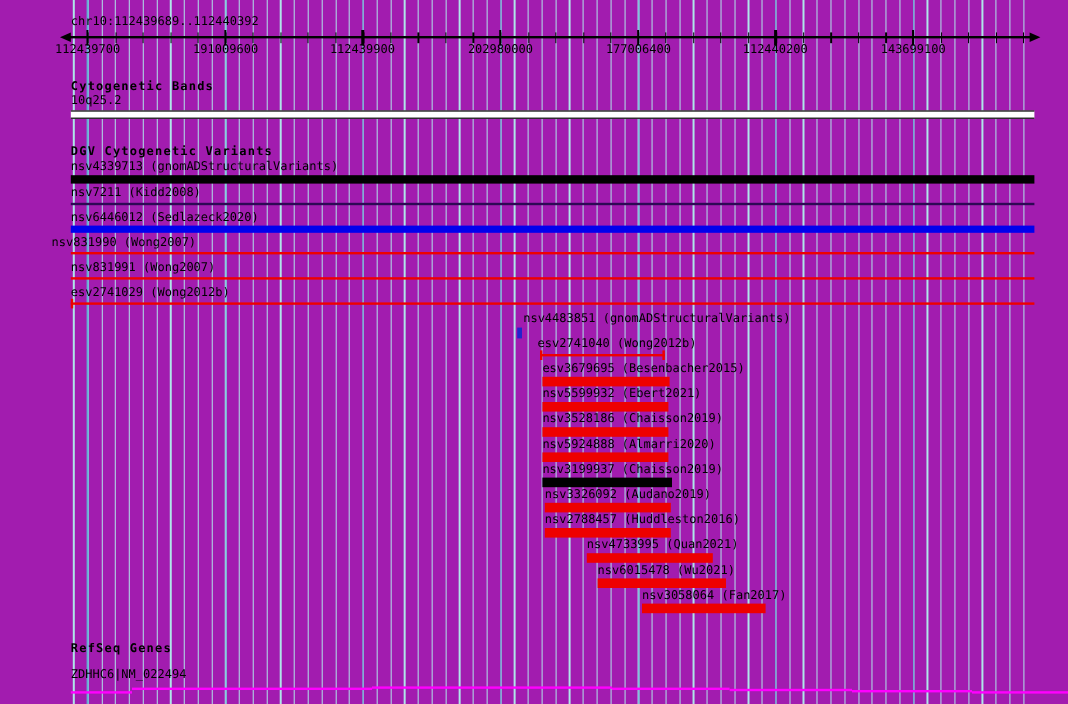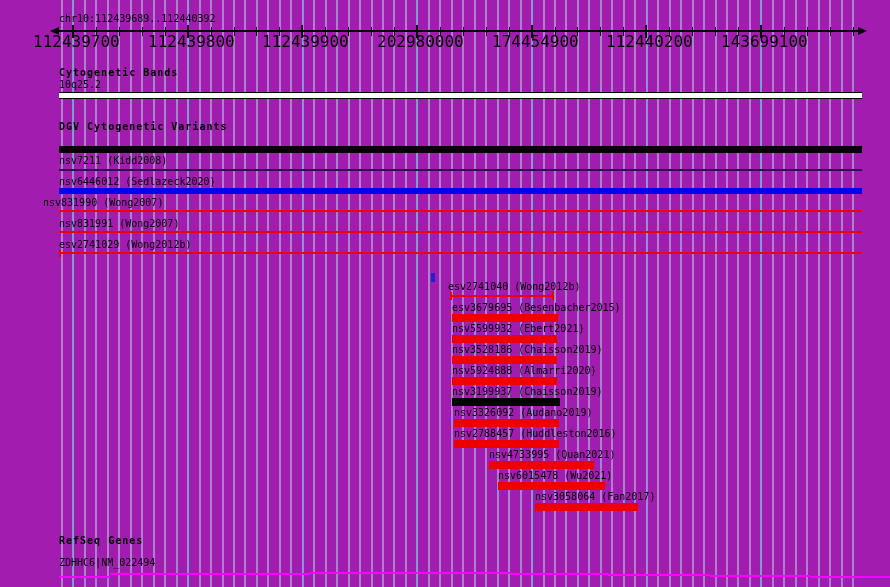--- a/index.html
+++ b/index.html
@@ -25,22 +25,22 @@
   .c-blue2{background:#2222CC;}
   .c-magenta{background:#FF00FF;}
   
   #axis-line{position:absolute;left:56px;top:30px;width:806px;height:2px;background:#000;}
   #axis-minor-ticks{position:absolute;left:59px;top:27px;width:797px;height:9px;
     background-image:repeating-linear-gradient(90deg,#000 0 1px,transparent 1px 22.93px);
     background-position:14px 0;}
   #axis-major-ticks{position:absolute;left:59px;top:25px;width:733px;height:13px;
     background-image:repeating-linear-gradient(90deg,#000 0 2px,transparent 2px 114.65px);
     background-position:13px 0;}
-  .tick-label{position:absolute;top:36px;width:80px;margin-left:-40px;text-align:left;
-    font-size:16px;height:11px;line-height:11px;}
+  .tick-label{position:absolute;top:36px;width:80px;margin-left:-40px;text-align:center;
+    font-size:10px;height:11px;line-height:11px;}
   .arrow-left{position:absolute;left:50px;top:27px;width:0;height:0;
     border-top:4px solid transparent;border-bottom:4px solid transparent;border-right:9px solid #000;}
   .arrow-right{position:absolute;left:858px;top:27px;width:0;height:0;
     border-top:4px solid transparent;border-bottom:4px solid transparent;border-left:9px solid #000;}
   
   #cyto-band{position:absolute;left:59px;top:92px;width:803px;height:5px;background:#fff;
     border-top:1px solid #000;border-bottom:1px solid #000;}
   .cap{position:absolute;width:2px;height:8px;background:#EE0000;}
 </style>
 </head>
@@ -49,51 +49,53 @@
 <div id="canvas">
   <div id="grid"></div>
 
   <div class="lbl" style="left:59px;top:13px">chr10:112439689..112440392</div>
   <div id="axis-minor-ticks"></div>
   <div id="axis-major-ticks"></div>
   <div id="axis-line"></div>
   <div class="arrow-left"></div>
   <div class="arrow-right"></div>
   <span class="tick-label" style="left:73px">112439700</span>
-  <span class="tick-label" style="left:188px">112439800</span>
+  <span class="tick-label" style="left:188px">191009600</span>
   <span class="tick-label" style="left:302px">112439900</span>
   <span class="tick-label" style="left:417px">202980000</span>
-  <span class="tick-label" style="left:532px">174454900</span>
+  <span class="tick-label" style="left:532px">177006400</span>
   <span class="tick-label" style="left:646px">112440200</span>
   <span class="tick-label" style="left:761px">143699100</span>
 
   <div class="hdr" style="left:59px;top:67px">Cytogenetic Bands</div>
   <div class="lbl" style="left:59px;top:79px">10q25.2</div>
   <div id="cyto-band"></div>
 
   <div class="hdr" style="left:59px;top:121px">DGV Cytogenetic Variants</div>
 
+  <div class="lbl" style="left:59px;top:134px">nsv4339713 (gnomADStructuralVariants)</div>
   <div class="bar c-black" style="left:59px;top:146px;width:803px;height:7px"></div>
 
   <div class="lbl" style="left:59px;top:155px">nsv7211 (Kidd2008)</div>
   <div class="bar c-purple" style="left:59px;top:169px;width:803px;height:2px"></div>
 
   <div class="lbl" style="left:59px;top:176px">nsv6446012 (Sedlazeck2020)</div>
   <div class="bar c-blue" style="left:59px;top:188px;width:803px;height:6px"></div>
 
   <div class="lbl" style="left:43px;top:197px">nsv831990 (Wong2007)</div>
   <div class="bar c-red" style="left:59px;top:210px;width:803px;height:2px"></div>
 
   <div class="lbl" style="left:59px;top:218px">nsv831991 (Wong2007)</div>
   <div class="bar c-red" style="left:59px;top:231px;width:803px;height:2px"></div>
 
   <div class="lbl" style="left:59px;top:239px">esv2741029 (Wong2012b)</div>
   <div class="cap" style="left:59px;top:249px"></div>
   <div class="bar c-red" style="left:59px;top:252px;width:803px;height:2px"></div>
 
+  <div class="lbl" style="left:436px;top:260px">nsv4483851 (gnomADStructuralVariants)</div>
   <div class="bar c-blue2" style="left:431px;top:273px;width:4px;height:9px"></div>
 
   <div class="lbl" style="left:448px;top:281px">esv2741040 (Wong2012b)</div>
   <div class="cap" style="left:450px;top:292px"></div>
   <div class="bar c-red" style="left:450px;top:295px;width:104px;height:2px"></div>
   <div class="cap" style="left:552px;top:292px"></div>
 
   <div class="lbl" style="left:452px;top:302px">esv3679695 (Besenbacher2015)</div>
   <div class="bar c-red" style="left:452px;top:314px;width:106px;height:8px"></div>
 

